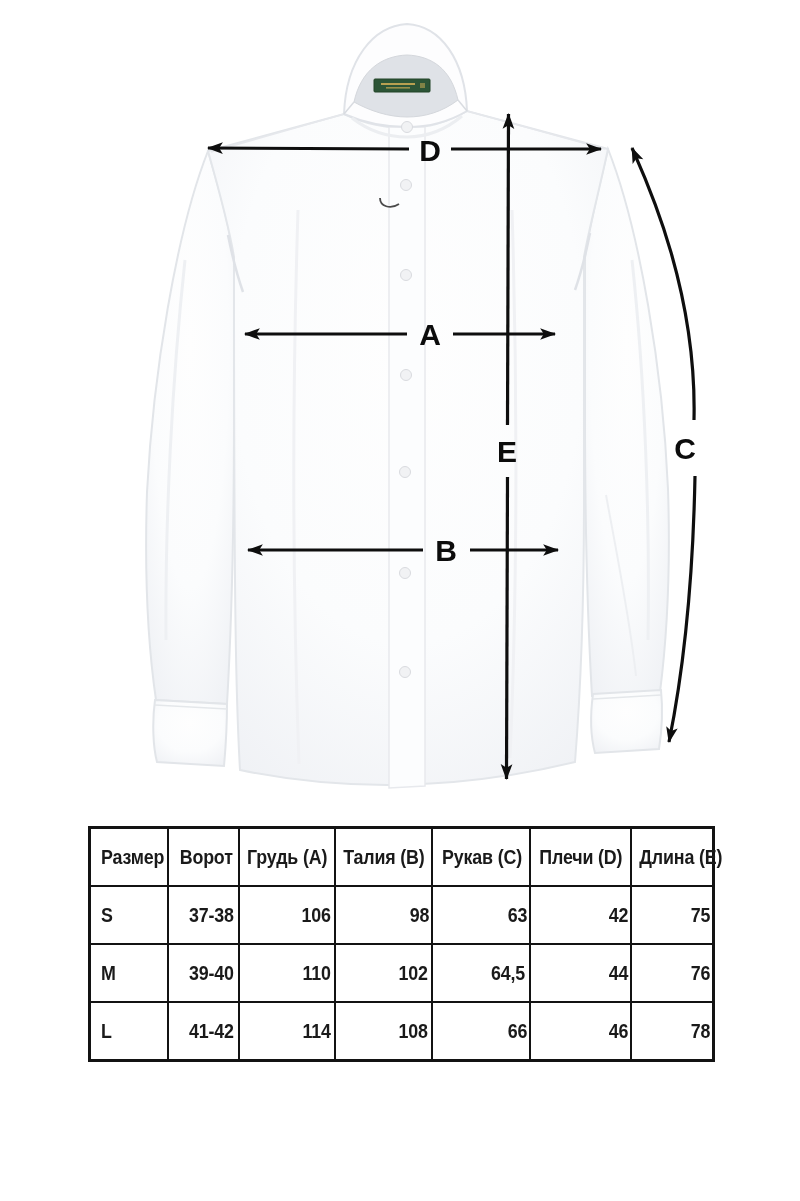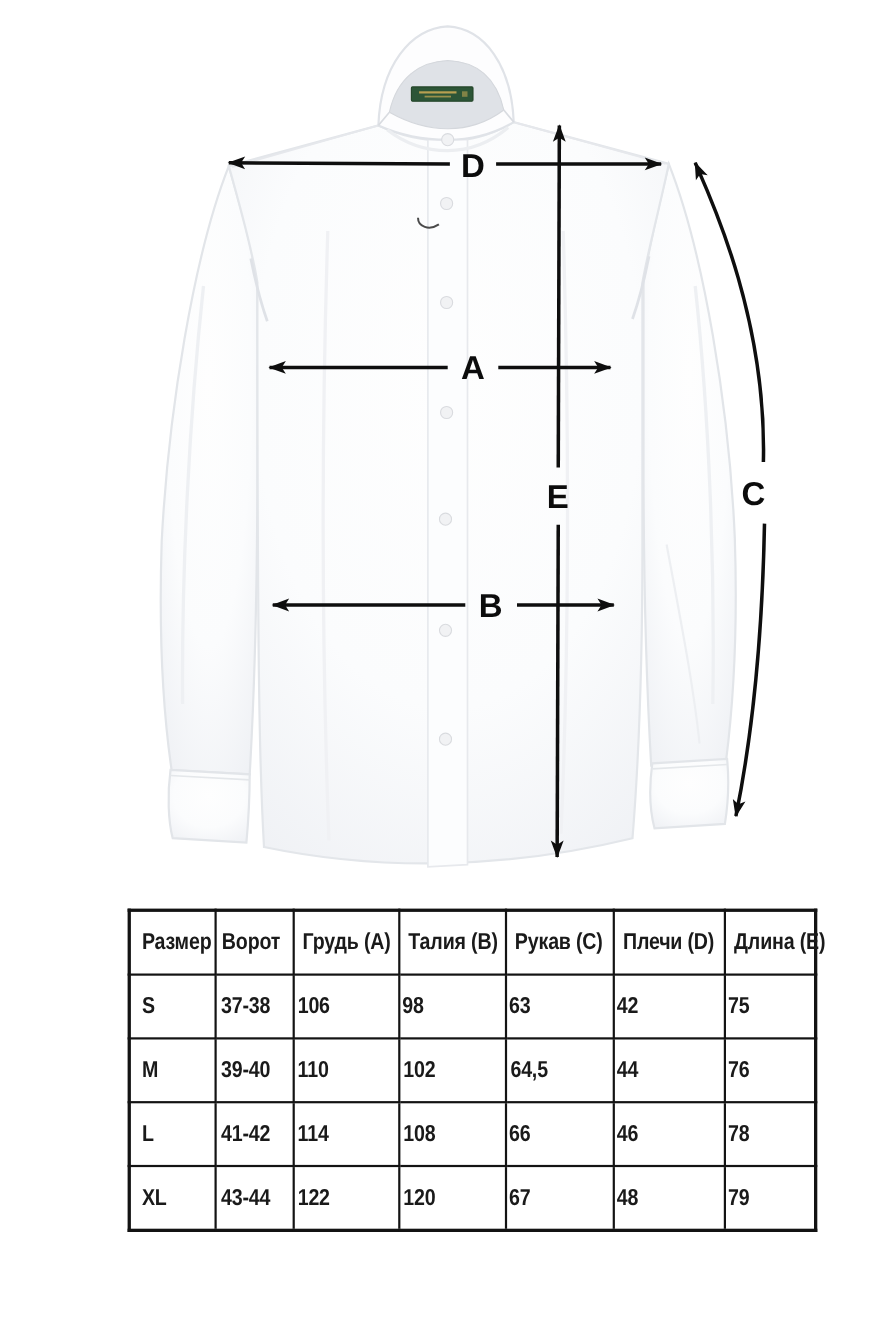--- a/index.html
+++ b/index.html
@@ -8,27 +8,27 @@
     font-family:"Liberation Sans", sans-serif; overflow:hidden;
   }
   .diagram-wrap { width:800px; height:812px; }
   svg { display:block; }
   svg text.meas {
     font-family:"Liberation Sans", sans-serif;
     font-weight:bold; font-size:30px; fill:#0c0c0c;
   }
   table.size-table {
     border-collapse:collapse; table-layout:fixed;
-    width:624px; margin:14px 0 0 116px;
+    width:624px; margin:14px 0 0 88px;
     border:3px solid #131313;
   }
   table.size-table td {
     border:2px solid #131313; height:56px; padding:0;
     font-weight:bold; font-size:21px; color:#1a1a1a;
-    text-align:left; vertical-align:middle; white-space:nowrap;
+    text-align:right; vertical-align:middle; white-space:nowrap;
   }
   table.size-table td.c0 { text-align:left; padding-left:10px; }
   .t {
     display:inline-block; transform:scaleX(0.85); transform-origin:center center;
     letter-spacing:-0.2px; white-space:nowrap;
   }
   td.c0 .t { transform-origin:left center; }
 </style>
 </head>
 <body>
@@ -181,25 +181,16 @@
       </tr>
       <tr>
         <td class="c0"><span class="t">L</span></td>
         <td><span class="t">41-42</span></td>
         <td><span class="t">114</span></td>
         <td><span class="t">108</span></td>
         <td><span class="t">66</span></td>
         <td><span class="t">46</span></td>
         <td><span class="t">78</span></td>
       </tr>
-      <tr>
-        <td class="c0"><span class="t">XL</span></td>
-        <td><span class="t">43-44</span></td>
-        <td><span class="t">122</span></td>
-        <td><span class="t">120</span></td>
-        <td><span class="t">67</span></td>
-        <td><span class="t">48</span></td>
-        <td><span class="t">79</span></td>
-      </tr>
     </tbody>
   </table>
 
 </div>
 
 </body></html>

